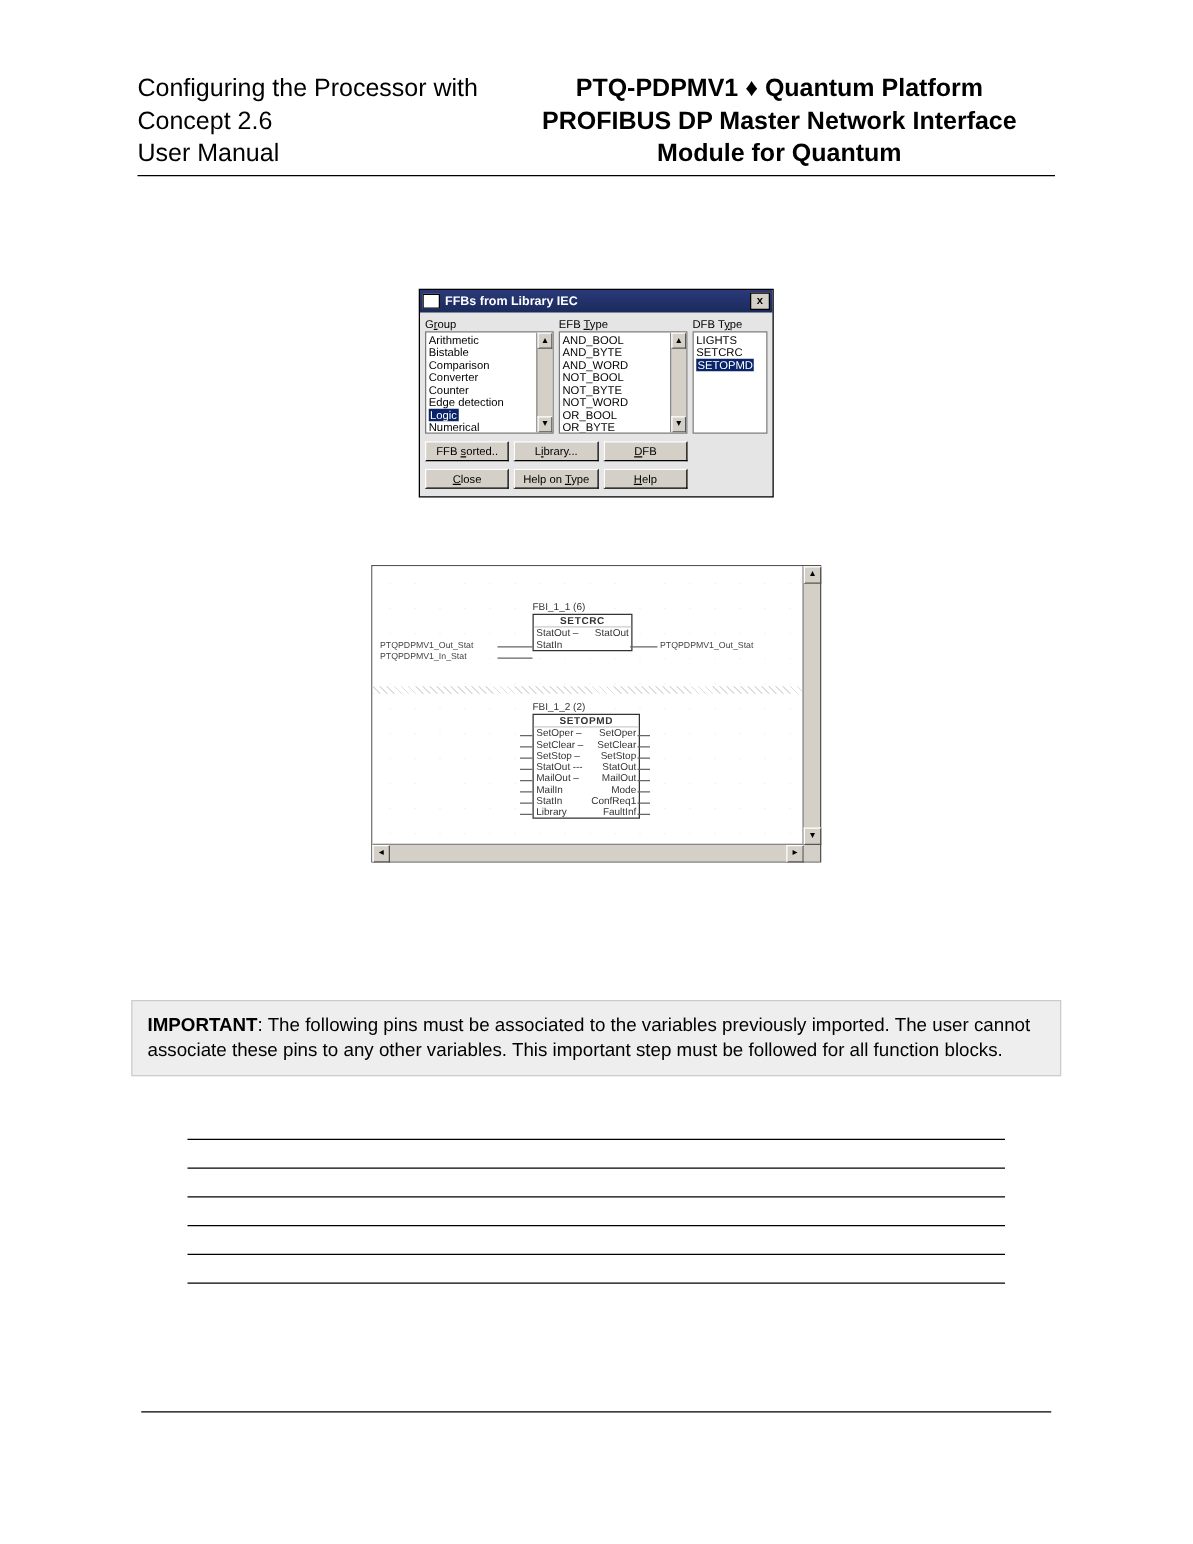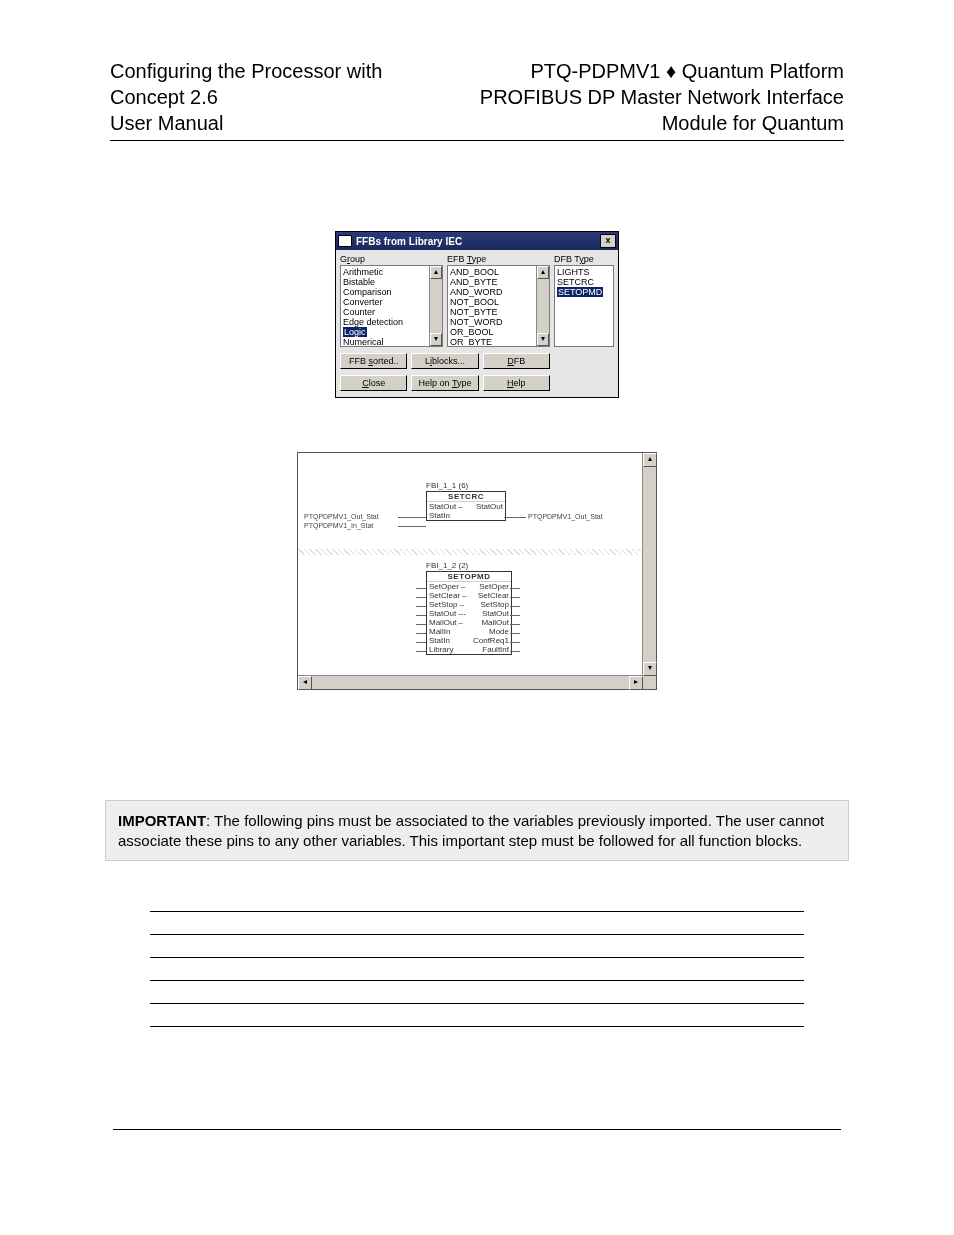--- a/index.html
+++ b/index.html
@@ -16,21 +16,21 @@
   .page {
     padding: 58px 110px 0 110px;
   }
   .header {
     display: flex;
     justify-content: space-between;
     font-size: 20px;
     line-height: 1.3;
   }
   .header-left { text-align: left; }
-  .header-right { text-align: right; }
+  .header-right { text-align: center; font-weight: bold; }
   .header-rule {
     border: none;
     border-top: 1px solid #000;
     margin: 4px 0 0 0;
   }
 
   
   .dialog1-wrap {
     margin: 90px auto 0 auto;
     width: 284px;
@@ -314,21 +314,21 @@
                 </div>
             </div>
           </div>
         </div>
 
         <div class="btnrow">
           <div class="winbtn">
             <span>FFB </span><span class="uline">s</span><span>orted..</span>
           </div>
           <div class="winbtn">
-            <span>L</span><span class="uline">i</span><span>blocks...</span>
+            <span>L</span><span class="uline">i</span><span>brary...</span>
           </div>
           <div class="winbtn">
             <span></span><span class="uline">D</span><span>FB</span>
           </div>
           <div style="flex:0 0 60px"></div>
         </div>
         <div class="btnrow">
           <div class="winbtn">
             <span></span><span class="uline">C</span><span>lose</span>
           </div>

